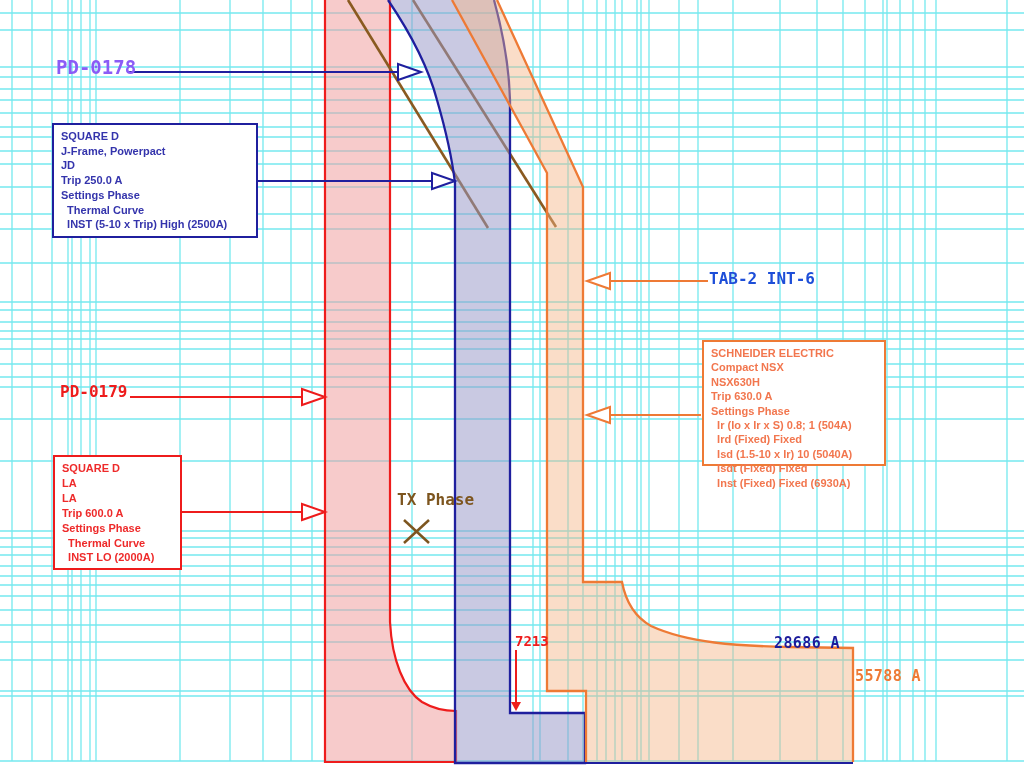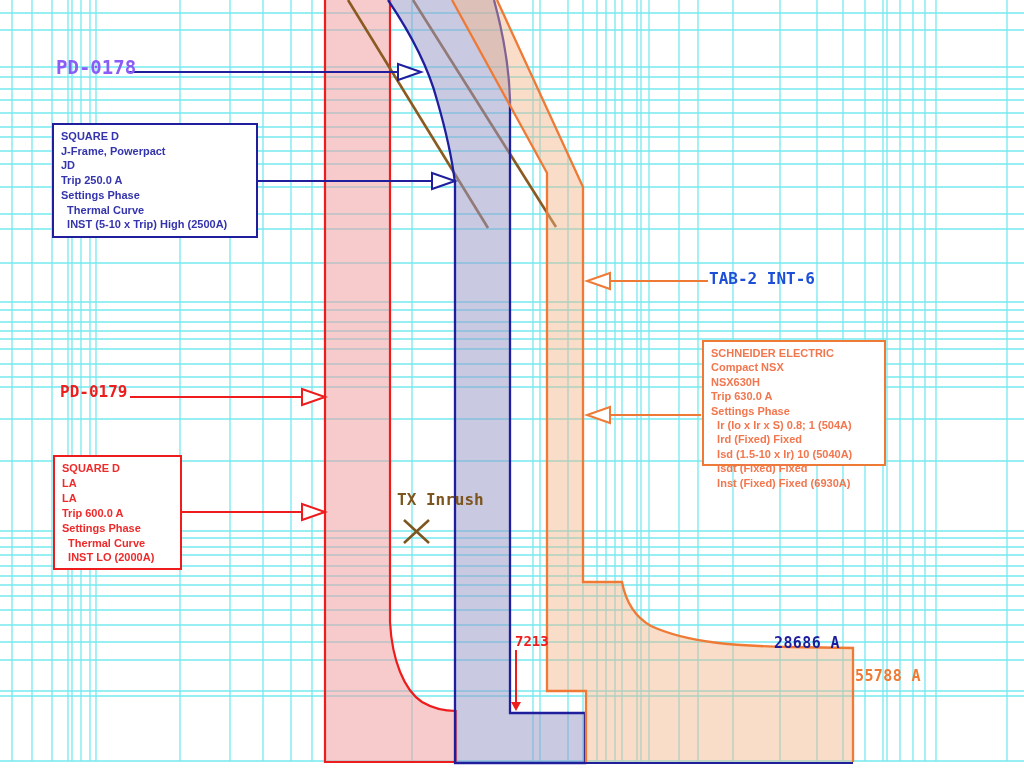--- a/index.html
+++ b/index.html
@@ -167,21 +167,21 @@
       <polygon points="610,273 587,281 610,289" fill="#ffffff" stroke="#ee7a35" stroke-width="2"></polygon>
 
       <line x1="610" y1="415" x2="701" y2="415" stroke="#ee7a35" stroke-width="2.2"></line>
       <polygon points="610,407 587,415 610,423" fill="#ffffff" stroke="#ee7a35" stroke-width="2"></polygon>
     </g>
   </svg>
 
   <div class="lbl lbl-pd0178">PD-0178</div>
   <div class="lbl lbl-pd0179">PD-0179</div>
   <div class="lbl lbl-tab2">TAB-2 INT-6</div>
-  <div class="lbl lbl-tx">TX Inrush</div>
+  <div class="lbl lbl-tx">TX Phase</div>
   <div class="lbl lbl-7213">7213</div>
   <div class="lbl lbl-28686">28686 A</div>
   <div class="lbl lbl-55788">55788 A</div>
 
   <div class="devbox box-jd">
     <div class="ln">SQUARE D</div>
     <div class="ln">J-Frame, Powerpact</div>
     <div class="ln">JD</div>
     <div class="ln">Trip 250.0 A</div>
     <div class="ln">Settings Phase</div>

